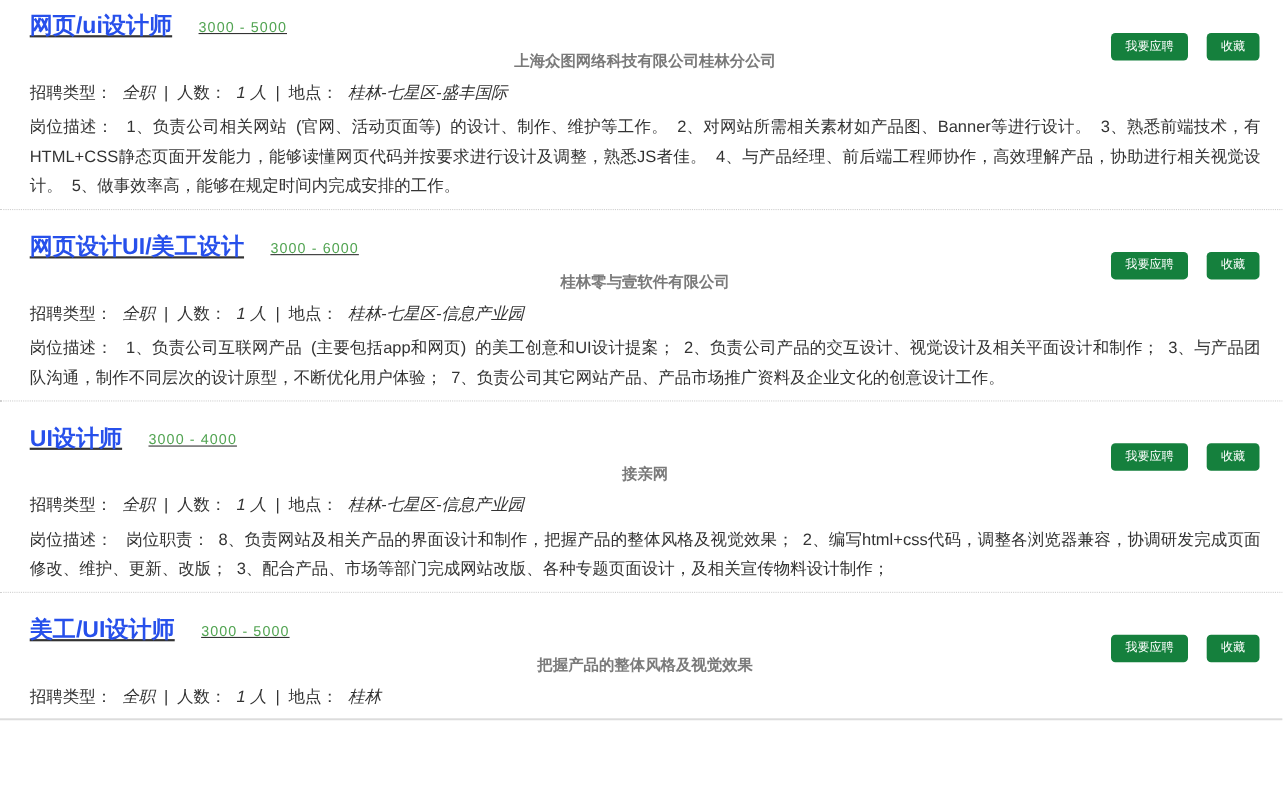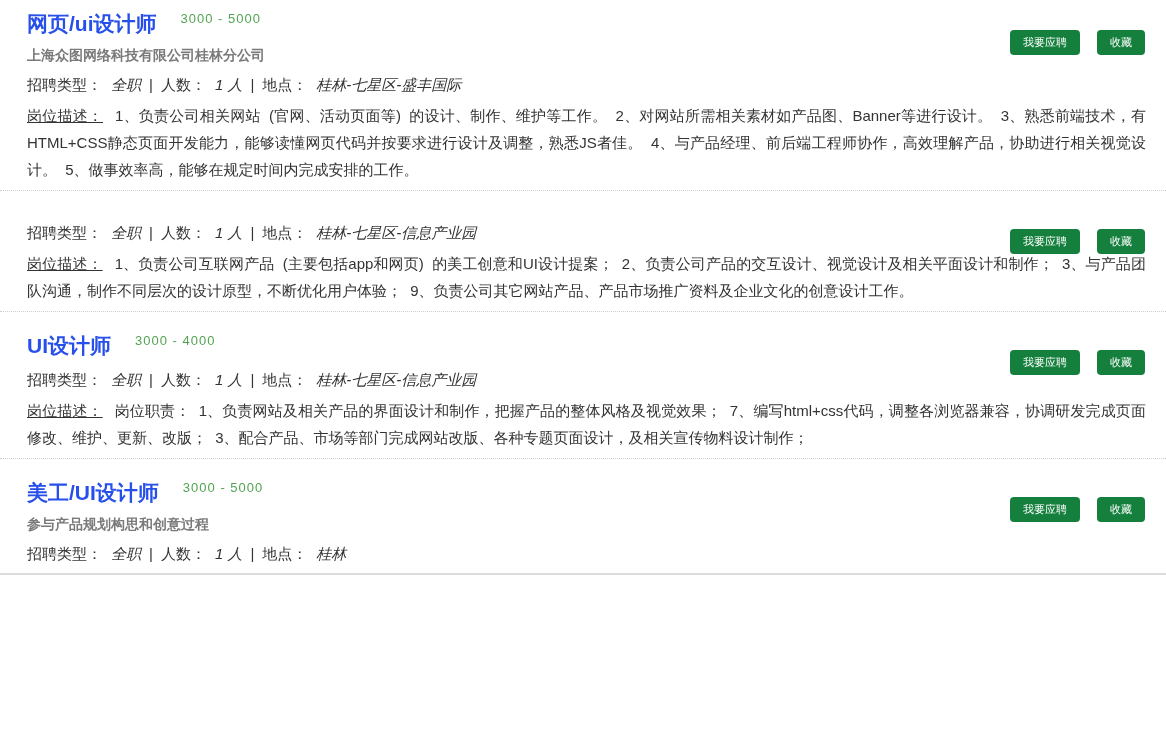--- a/index.html
+++ b/index.html
@@ -17,21 +17,22 @@
   }
   .job-card {
     position: relative;
     padding: 21px 20px 7px 27px;
     border-bottom: 1px dotted #cfcfcf;
   }
   .job-card:first-child { padding-top: 11px; }
   .job-card:last-child { border-bottom: none; padding-bottom: 10px; }
   .job-title-row {
     display: flex;
-    align-items: flex-start;
+    align-items: center;
+    text-decoration: underline;
   }
   .job-title {
     margin: 0;
     font-size: 21px;
     font-weight: bold;
     color: #2750EB;
     cursor: pointer;
     line-height: 26px;
   }
   .job-salary {
@@ -40,37 +41,38 @@
     color: #52A452;
     letter-spacing: 1px;
   }
   .job-company {
     margin-top: 9px;
     font-size: 14px;
     font-weight: bold;
     color: #7a7a7a;
     line-height: 18px;
     cursor: pointer;
+    text-align: center;
   }
   .job-meta {
     margin-top: 11px;
     font-size: 15px;
     color: #333333;
     line-height: 19px;
   }
   .job-meta .meta-value { margin-left: 9px; font-style: italic; }
   .job-meta .meta-sep { margin: 0 8px; color: #333; }
   .job-desc {
     margin-top: 8px;
     font-size: 15px;
     line-height: 27px;
     text-align: justify;
     color: #333333;
   }
-  .desc-label { margin-right: 12px; text-decoration: underline; }
+  .desc-label { margin-right: 12px; }
   .job-desc .desc-items { word-spacing: 4px; }
   .job-actions {
     position: absolute;
     top: 38px;
     right: 21px;
     display: flex;
     gap: 17px;
   }
   .job-card:first-child .job-actions { top: 30px; }
   .btn {
@@ -104,55 +106,61 @@
     <div class="job-desc">
       <span class="desc-label">岗位描述：</span><span class="desc-items">1、负责公司相关网站 (官网、活动页面等) 的设计、制作、维护等工作。 2、对网站所需相关素材如产品图、Banner等进行设计。 3、熟悉前端技术，有HTML+CSS静态页面开发能力，能够读懂网页代码并按要求进行设计及调整，熟悉JS者佳。 4、与产品经理、前后端工程师协作，高效理解产品，协助进行相关视觉设计。 5、做事效率高，能够在规定时间内完成安排的工作。</span>
     </div>
     <div class="job-actions">
       <button class="btn">我要应聘</button>
       <button class="btn">收藏</button>
     </div>
   </section>
 
   <section class="job-card">
+    <div class="job-title-row">
+      <h2 class="job-title">网页设计UI/美工设计</h2>
+      <span class="job-salary">3000 - 6000</span>
+    </div>
+    <div class="job-company">桂林零与壹软件有限公司</div>
     <div class="job-meta">
       <span>招聘类型：</span><span class="meta-value">全职</span><span class="meta-sep">|</span><span>人数：</span><span class="meta-value">1 人</span><span class="meta-sep">|</span><span>地点：</span><span class="meta-value">桂林-七星区-信息产业园</span>
     </div>
     <div class="job-desc">
-      <span class="desc-label">岗位描述：</span><span class="desc-items">1、负责公司互联网产品 (主要包括app和网页) 的美工创意和UI设计提案； 2、负责公司产品的交互设计、视觉设计及相关平面设计和制作； 3、与产品团队沟通，制作不同层次的设计原型，不断优化用户体验； 9、负责公司其它网站产品、产品市场推广资料及企业文化的创意设计工作。</span>
+      <span class="desc-label">岗位描述：</span><span class="desc-items">1、负责公司互联网产品 (主要包括app和网页) 的美工创意和UI设计提案； 2、负责公司产品的交互设计、视觉设计及相关平面设计和制作； 3、与产品团队沟通，制作不同层次的设计原型，不断优化用户体验； 7、负责公司其它网站产品、产品市场推广资料及企业文化的创意设计工作。</span>
     </div>
     <div class="job-actions">
       <button class="btn">我要应聘</button>
       <button class="btn">收藏</button>
     </div>
   </section>
 
   <section class="job-card">
     <div class="job-title-row">
       <h2 class="job-title">UI设计师</h2>
       <span class="job-salary">3000 - 4000</span>
     </div>
+    <div class="job-company">接亲网</div>
     <div class="job-meta">
       <span>招聘类型：</span><span class="meta-value">全职</span><span class="meta-sep">|</span><span>人数：</span><span class="meta-value">1 人</span><span class="meta-sep">|</span><span>地点：</span><span class="meta-value">桂林-七星区-信息产业园</span>
     </div>
     <div class="job-desc">
-      <span class="desc-label">岗位描述：</span><span class="desc-items">岗位职责： 1、负责网站及相关产品的界面设计和制作，把握产品的整体风格及视觉效果； 7、编写html+css代码，调整各浏览器兼容，协调研发完成页面修改、维护、更新、改版； 3、配合产品、市场等部门完成网站改版、各种专题页面设计，及相关宣传物料设计制作；</span>
+      <span class="desc-label">岗位描述：</span><span class="desc-items">岗位职责： 8、负责网站及相关产品的界面设计和制作，把握产品的整体风格及视觉效果； 2、编写html+css代码，调整各浏览器兼容，协调研发完成页面修改、维护、更新、改版； 3、配合产品、市场等部门完成网站改版、各种专题页面设计，及相关宣传物料设计制作；</span>
     </div>
     <div class="job-actions">
       <button class="btn">我要应聘</button>
       <button class="btn">收藏</button>
     </div>
   </section>
 
   <section class="job-card">
     <div class="job-title-row">
       <h2 class="job-title">美工/UI设计师</h2>
       <span class="job-salary">3000 - 5000</span>
     </div>
-    <div class="job-company">参与产品规划构思和创意过程</div>
+    <div class="job-company">把握产品的整体风格及视觉效果</div>
     <div class="job-meta">
       <span>招聘类型：</span><span class="meta-value">全职</span><span class="meta-sep">|</span><span>人数：</span><span class="meta-value">1 人</span><span class="meta-sep">|</span><span>地点：</span><span class="meta-value">桂林</span>
     </div>
     <div class="job-actions">
       <button class="btn">我要应聘</button>
       <button class="btn">收藏</button>
     </div>
   </section>
 
 </div>

